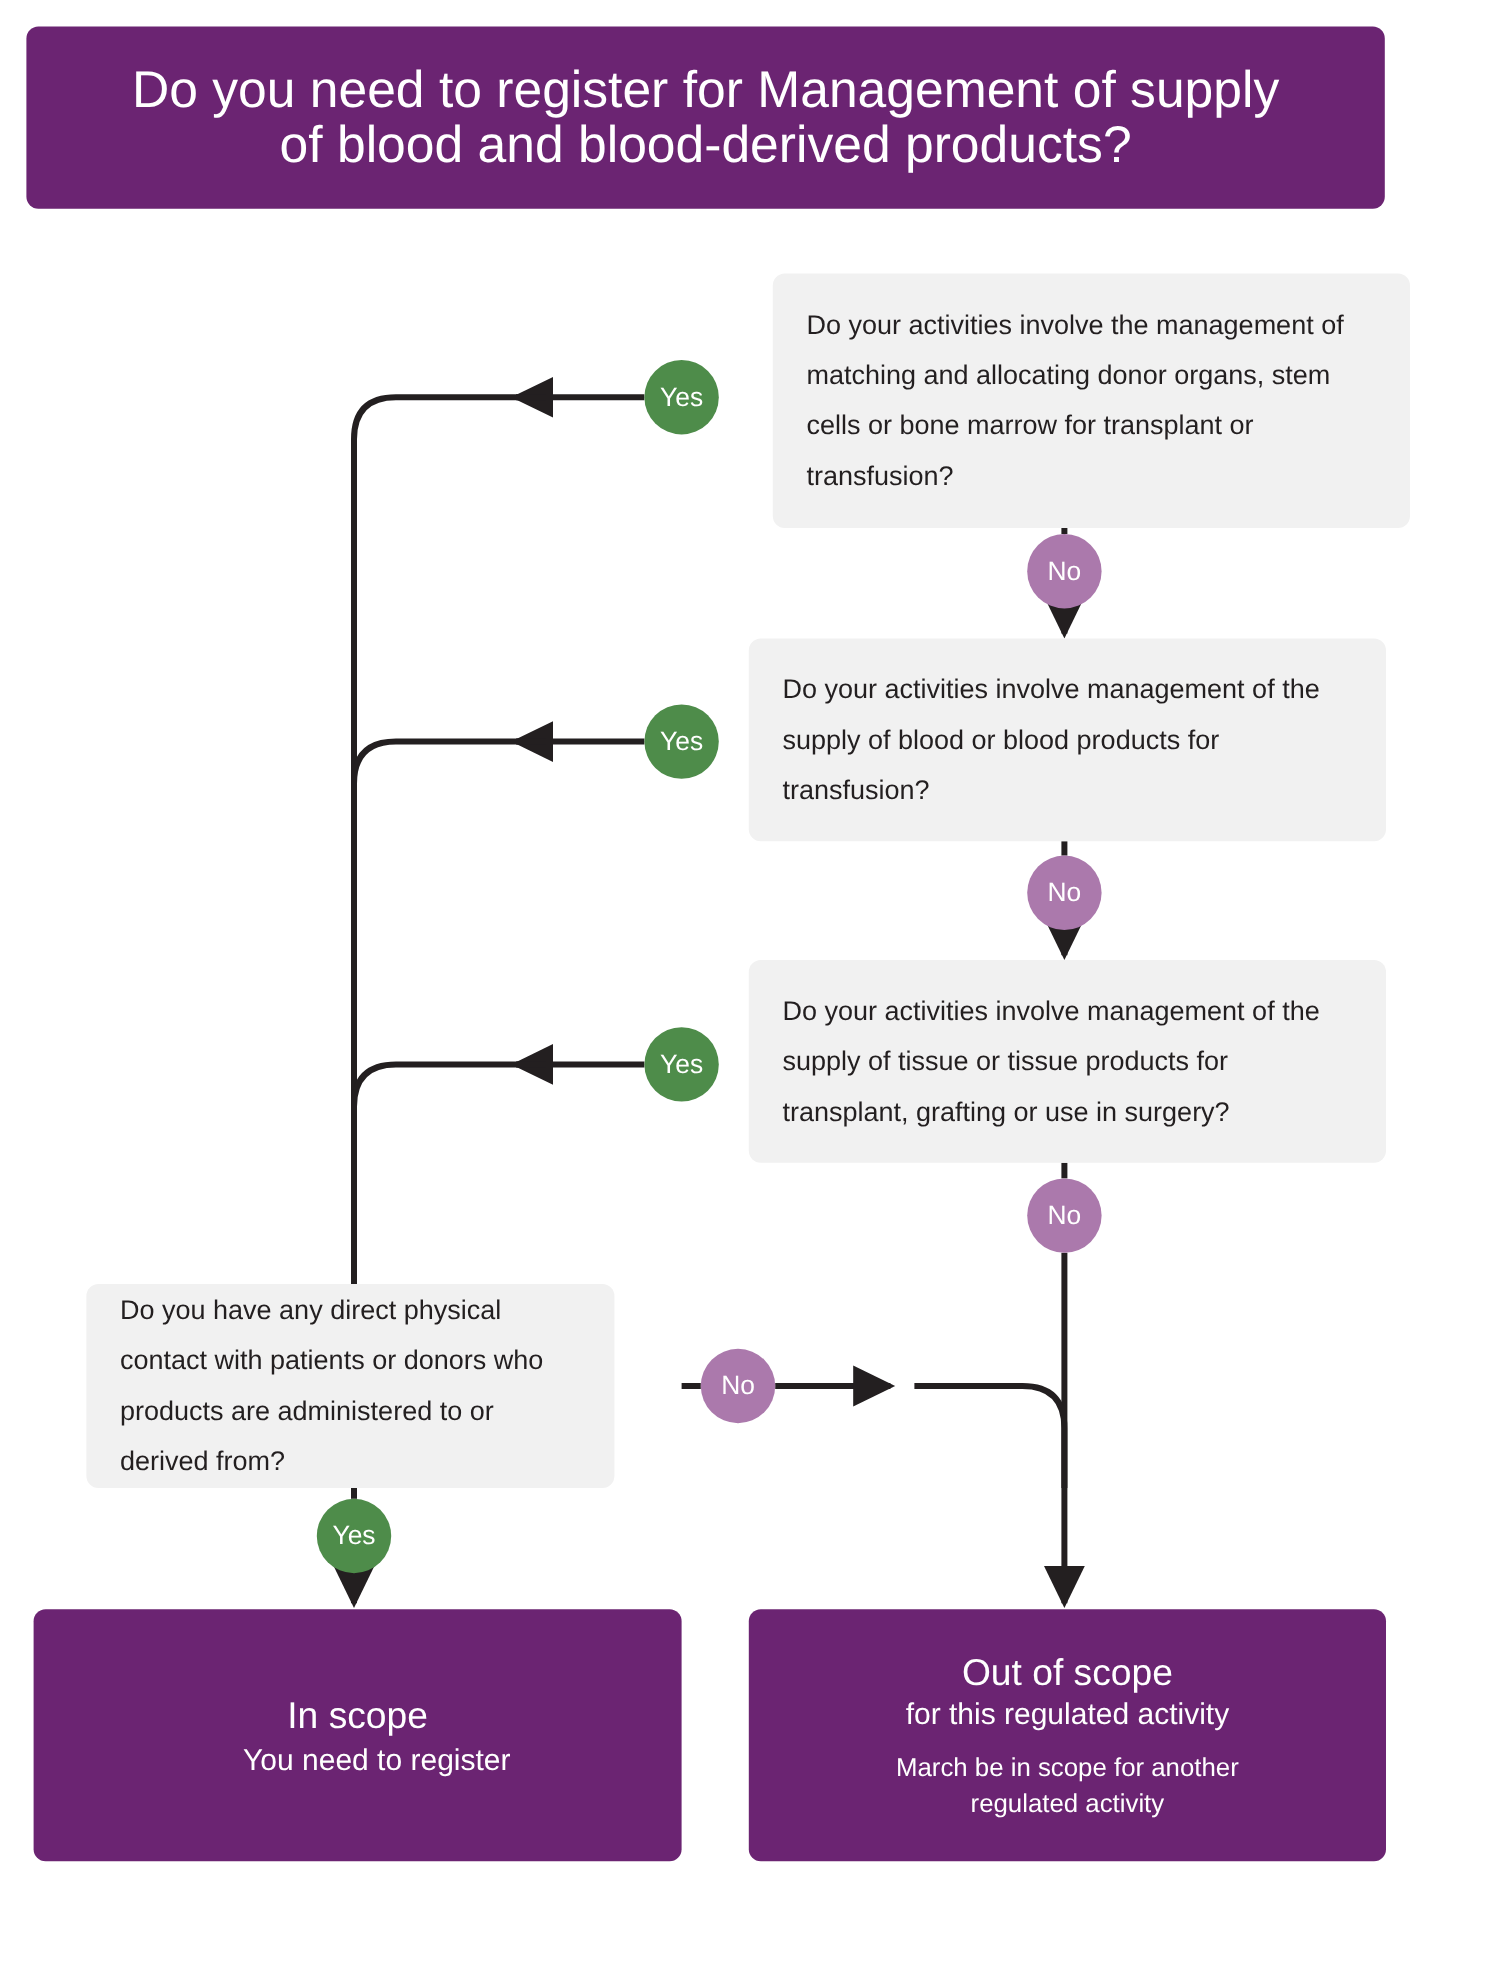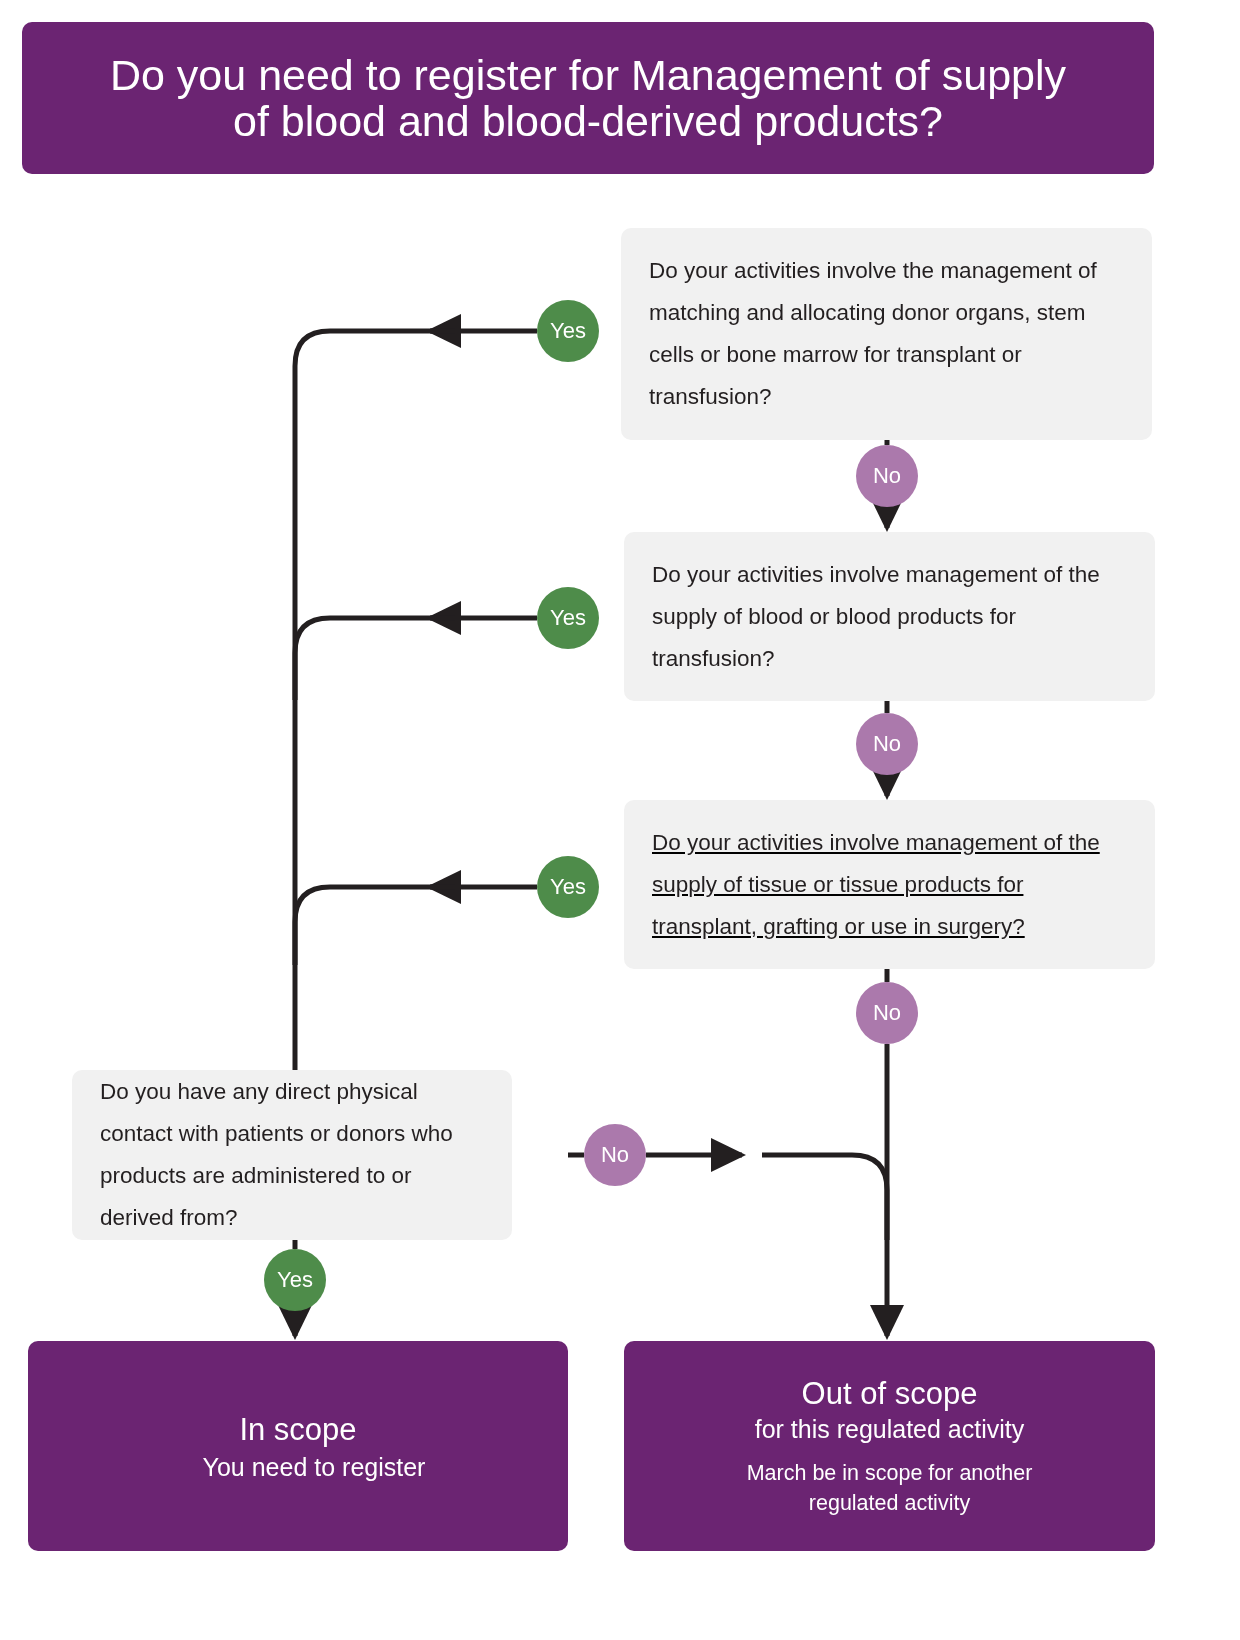--- a/index.html
+++ b/index.html
@@ -60,23 +60,23 @@
     z-index: 3;
   }
   .qtext {
     color: #231f20;
     font-size: 22.5px;
     line-height: 42px;
     padding: 0 28px;
     font-weight: 400;
   }
 
-  #qbox-1 { left: 621px; top: 228px;  width: 531px; height: 212px; }
+  #qbox-1 { left: 644px; top: 228px;  width: 531px; height: 212px; }
   #qbox-2 { left: 624px; top: 532px;  width: 531px; height: 169px; }
-  #qbox-3 { left: 624px; top: 800px;  width: 531px; height: 169px; text-decoration: underline; }
+  #qbox-3 { left: 624px; top: 800px;  width: 531px; height: 169px; }
   #qbox-4 { left: 28px;  top: 1070px; width: 440px; height: 170px; margin-left: 44px; }
 
   
   .badge {
     position: absolute;
     border-radius: 50%;
     display: flex;
     align-items: center;
     justify-content: center;
     color: #ffffff;

